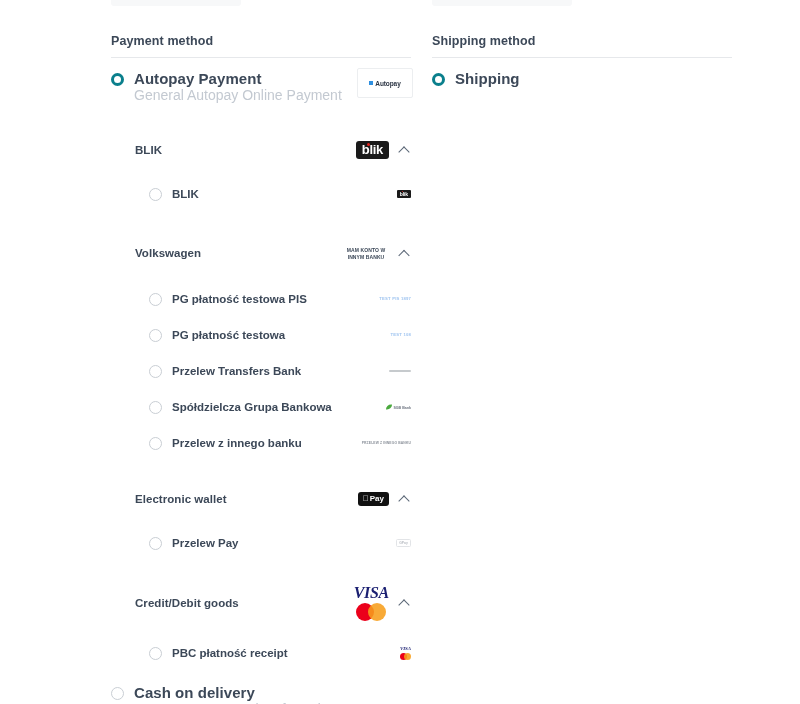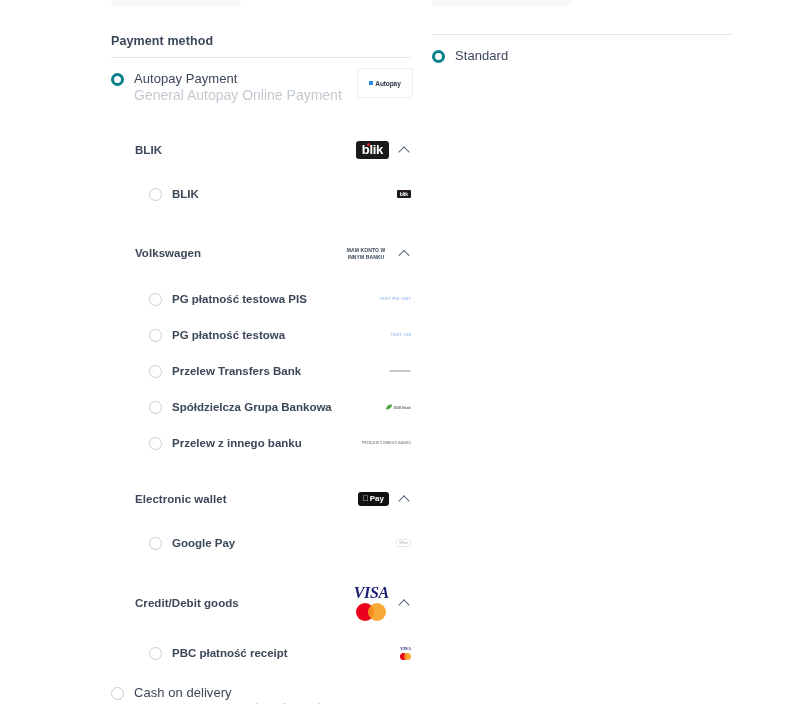--- a/index.html
+++ b/index.html
@@ -39,21 +39,21 @@
   }
   .radio.sel {
     border: 3.2px solid #0a7f8c; background: #fff;
     box-shadow: inset 0 0 0 1.6px #fff;
   }
   .radio.sel::after {
     content:""; display:block; width:100%; height:100%; border-radius:50%;
   }
   .labelwrap { margin-left: 10px; }
   .lbl {
-    font-size: 13px; font-weight: normal; color: #3c4858;
+    font-size: 15px; font-weight: bold; color: #3c4858;
     line-height: 14px; letter-spacing: .05px;
   }
   .sub {
     font-size: 14px; color: #c3c9d1; line-height: 15px; margin-top: 2px;
   }
 
   
   .pay-top { margin-top: 14px; }
   .logo-tile {
     position: absolute; right: -2px; top: -4px;
@@ -298,21 +298,21 @@
                 <span class="a"></span>
                 <span>Pay</span>
               </span>
           </span>
           <span class="chev"></span>
         </span>
       </div>
       <div style="height:12px"></div>
       <div class="opt">
         <span class="radio"></span>
-        <span class="olbl">Google Pay</span>
+        <span class="olbl">Przelew Pay</span>
         <span class="opt-logo">
           <span class="gpay-sm">GPay</span>
         </span>
       </div>
     </div>
 
     <div style="height:22px"></div>
 
     <div class="group">
       <div class="grp-head" style="height:46px">
@@ -348,23 +348,24 @@
       <div class="radio"></div>
       <div class="labelwrap">
         <div class="lbl">Cash on delivery</div>
         <div class="sub">Payment upon receipt of goods.</div>
       </div>
     </div>
 
   </div>
 
   <div class="col-ship">
+    <div class="sec-title">Shipping method</div>
     <div class="sec-rule"></div>
 
     <div class="row pay-top">
       <div class="radio sel"></div>
       <div class="labelwrap">
-        <div class="lbl">Standard</div>
+        <div class="lbl">Shipping</div>
       </div>
     </div>
   </div>
 
 </div>
 
 </body></html>

